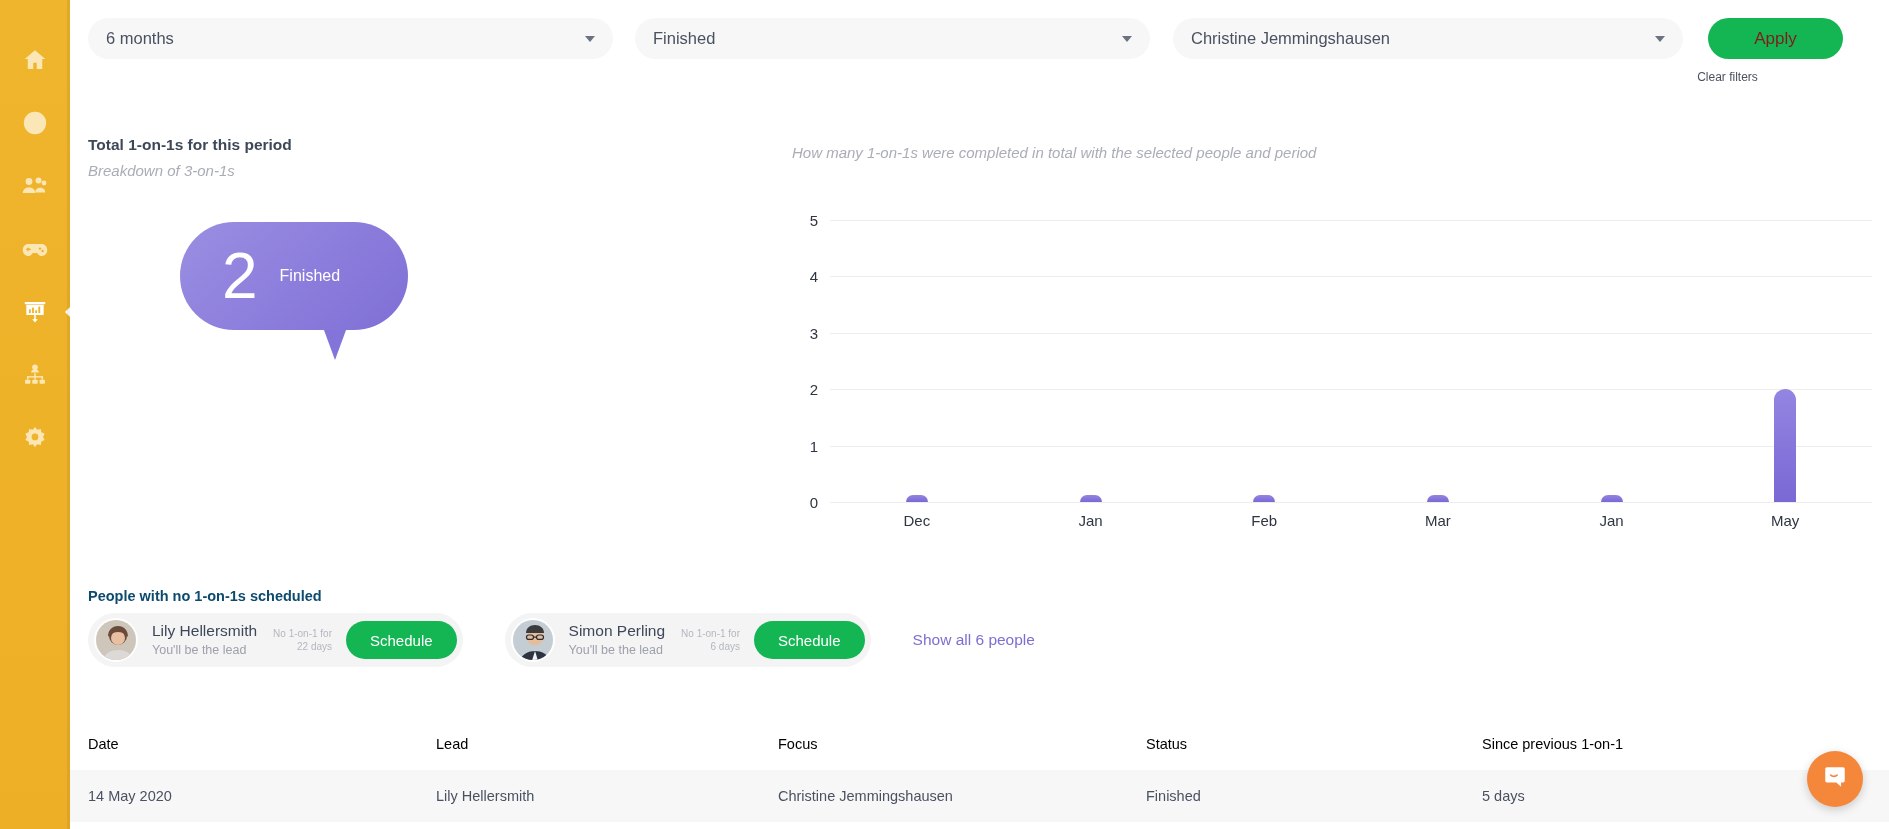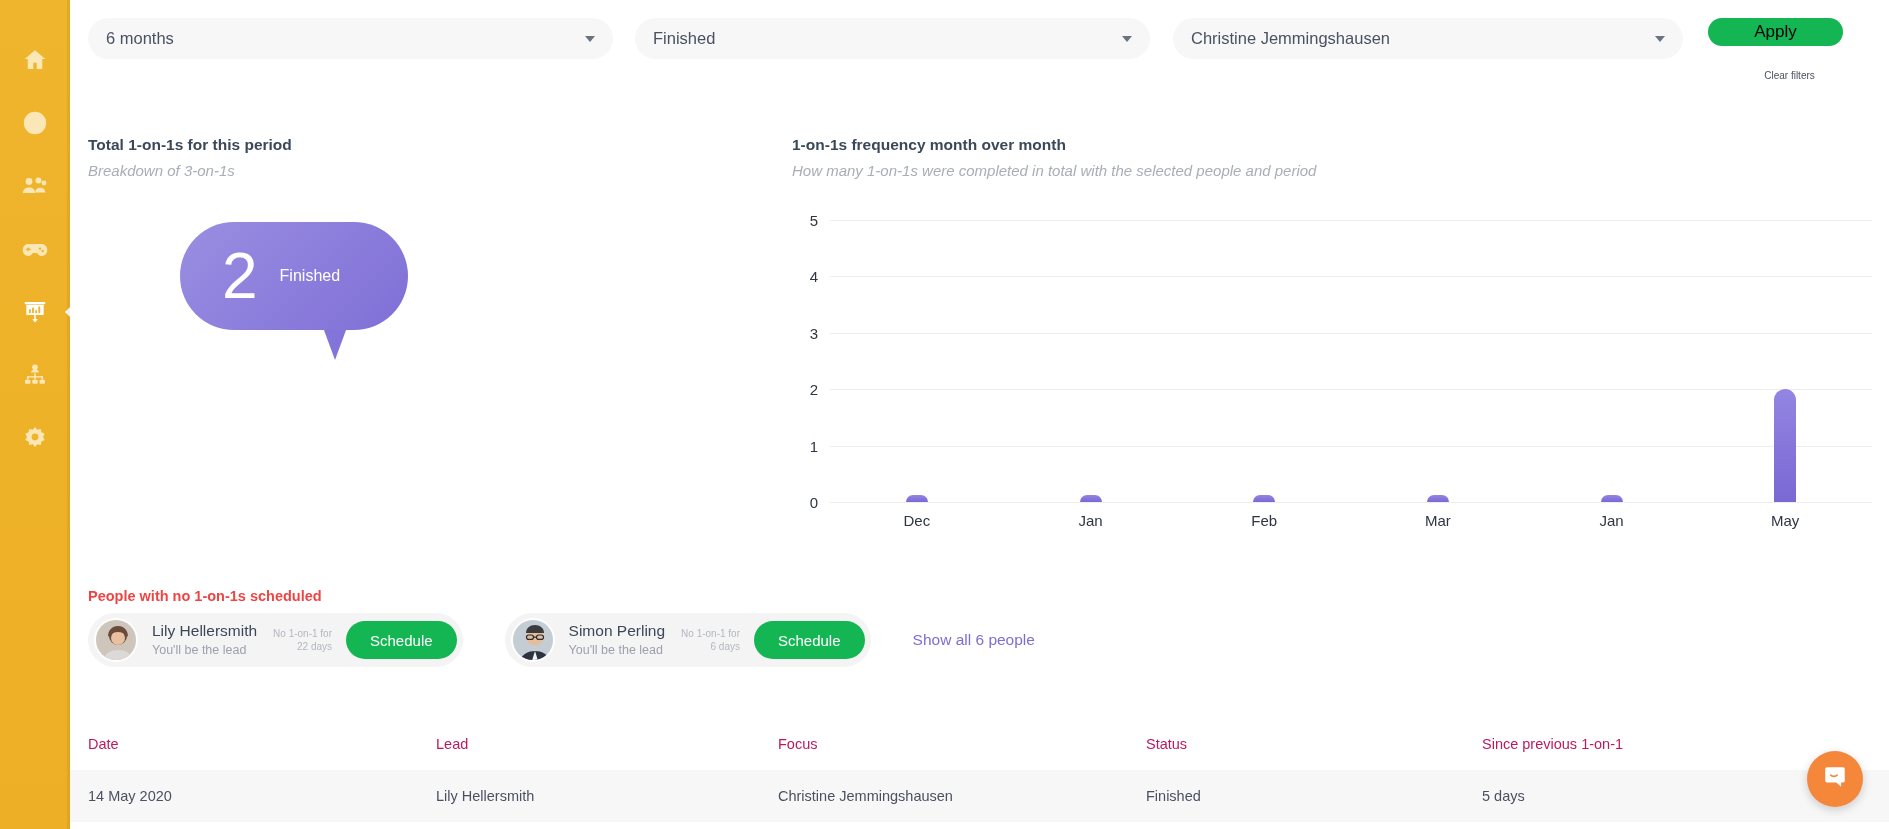--- a/index.html
+++ b/index.html
@@ -65,29 +65,29 @@
     width: 0; height: 0;
     border-left: 5px solid transparent; border-right: 5px solid transparent;
     border-top: 6px solid #6b7280; margin-left: 10px;
   }
   #sel-period { left: 18px;  width: 525px; }
   #sel-status { left: 565px; width: 515px; }
   #sel-person { left: 1103px; width: 510px; }
 
   .apply-btn {
     position: absolute; left: 1638px; top: 18px;
-    width: 135px; height: 28px; border-radius: 21px;
+    width: 135px; height: 41px; border-radius: 21px;
     background: #13B653; border: none; cursor: pointer;
-    color: #000000; font-size: 17px;
+    color: #7f1d1d; font-size: 17px;
     font-family: "Liberation Sans", sans-serif;
     display: flex; align-items: center; justify-content: center;
   }
   .clear-filters {
-    position: absolute; left: 1652px; top: 70px; width: 135px;
-    text-align: center; font-size: 10px; color: #4a5160;
+    position: absolute; left: 1590px; top: 70px; width: 135px;
+    text-align: center; font-size: 12px; color: #4a5160;
     cursor: pointer;
   }
 
   
   .panel-title {
     font-size: 15.5px; font-weight: bold; color: #3c4858;
   }
   .panel-sub {
     font-size: 15px; font-style: italic; color: #a9adb6; margin-top: 8px;
   }
@@ -131,21 +131,21 @@
     border-radius: 11px 11px 0 0; bottom: 0;
   }
   .xlabel {
     position: absolute; top: 292px; font-size: 15px; color: #2f3542;
     transform: translateX(-50%); white-space: nowrap;
   }
 
   
   .people-head {
     position: absolute; left: 18px; top: 588px;
-    font-size: 14.5px; font-weight: bold; color: #ef4444;
+    font-size: 14.5px; font-weight: bold; color: #0c4a6e;
   }
   .people-row { position: absolute; left: 18px; top: 613px; display:flex; align-items:center; }
   .person-card {
     display: flex; align-items: center;
     background: #F4F4F5; border-radius: 30px;
     height: 54px; padding: 0 6px 0 6px; margin-right: 42px;
   }
   .avatar {
     width: 44px; height: 44px; border-radius: 50%;
     border: 2px solid #ffffff; overflow: hidden; flex: none;
@@ -164,21 +164,21 @@
     height: 38px; padding: 0 24px;
     font-family: "Liberation Sans", sans-serif;
   }
   .show-all {
     font-size: 15.5px; color: #7d6fd1; cursor: pointer; white-space: nowrap;
   }
 
   
   .table { position: absolute; left: 0; top: 718px; width: 1819px; }
   .trow { display: flex; align-items: center; height: 52px; padding-left: 18px; }
-  .thead { color: #be185d; font-size: 14.5px; }
+  .thead { color: #000000; font-size: 14.5px; }
   .tbody-row { background: #F7F7F8; font-size: 14.5px; color: #4a5160; }
   .c0 { width: 348px; } .c1 { width: 342px; } .c2 { width: 368px; }
   .c3 { width: 336px; } .c4 { width: 330px; }
 
   
   .chat-widget {
     position: absolute; right: 26px; bottom: 22px;
     width: 56px; height: 56px; border-radius: 50%;
     background: #F5873B; cursor: pointer;
     display: flex; align-items: center; justify-content: center;
@@ -285,21 +285,20 @@
       </div>
       <button class="apply-btn">Apply</button>
       <div class="clear-filters">Clear filters</div>
     </div>
 
     <div id="panel-total">
       <div class="panel-title">Total 1-on-1s for this period</div>
       <div class="panel-sub">Breakdown of 3-on-1s</div>
     </div>
     <div id="panel-freq">
-      <div class="panel-title">1-on-1s frequency month over month</div>
       <div class="panel-sub">How many 1-on-1s were completed in total with the selected people and period</div>
     </div>
 
     <div class="bubble-wrap">
       <div class="bubble-tail"></div>
       <div class="bubble">
         <span class="bubble-num">2</span>
         <span class="bubble-label">Finished</span>
       </div>
     </div>

